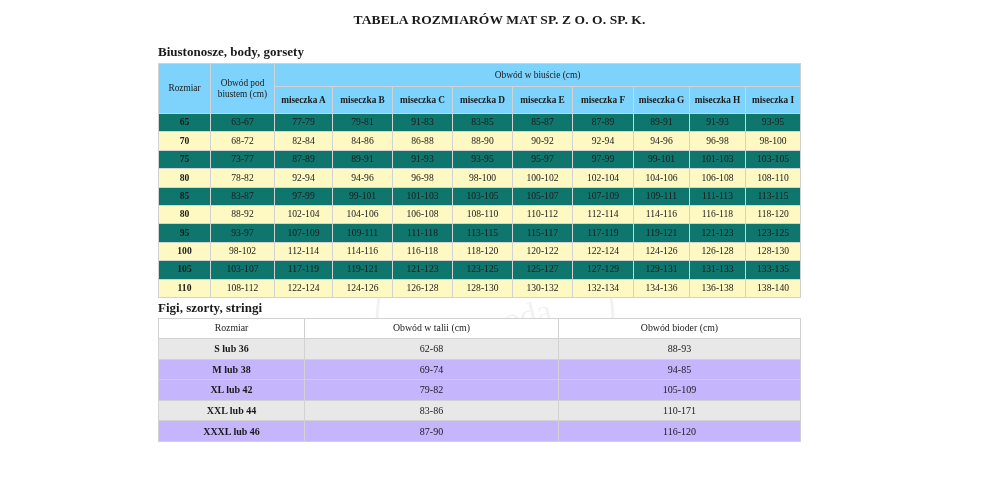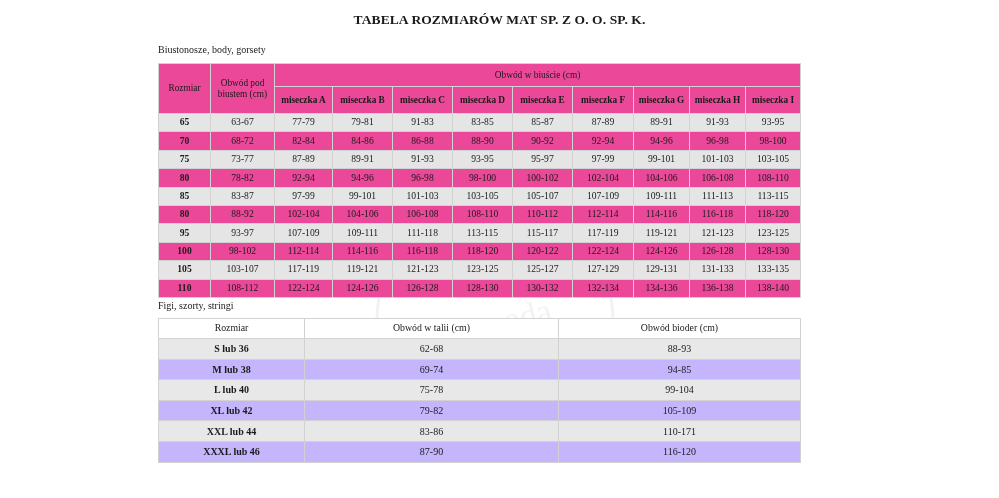--- a/index.html
+++ b/index.html
@@ -45,22 +45,22 @@
     width: 999px;
     text-align: center;
     font-size: 13.5px;
     font-weight: bold;
     letter-spacing: 0.1px;
   }
 
   
   .section-heading {
     position: absolute;
-    font-size: 10px;
-    font-weight: normal;
+    font-size: 13px;
+    font-weight: bold;
   }
   #heading-bras { left: 158px; top: 44px; }
   #heading-briefs { left: 158px; top: 300px; }
 
   
   table {
     position: absolute;
     border-collapse: collapse;
     table-layout: fixed;
     background: #ffffff;
@@ -76,43 +76,43 @@
   }
 
   
   #table-bras {
     left: 158px;
     top: 63px;
     width: 642px;
     font-size: 9.4px;
   }
   #table-bras th {
-    background: #ec4899;
+    background: #7dd3fc;
     font-size: 9.3px;
   }
   #table-bras th.cup-head,
   #table-bras th.corner-head {
     font-weight: bold;
   }
   #table-bras th.corner-head.plain {
     font-weight: normal;
   }
   #table-bras th.group-head {
     font-weight: normal;
     font-size: 9.4px;
   }
   #table-bras tbody td {
     height: 17.4px;
     font-size: 9.6px;
   }
   #table-bras tbody td.size-cell {
     font-weight: bold;
   }
-  #table-bras tbody tr.shaded td { background: #e5e5e5; text-align: center; }
-  #table-bras tbody tr.plain td { background: #ec4899; }
+  #table-bras tbody tr.shaded td { background: #0f766e; text-align: center; }
+  #table-bras tbody tr.plain td { background: #fef9c3; }
   #table-bras th.r1 { height: 22px; }
   #table-bras th.r2 { height: 26px; }
   #table-bras th.span2 { height: 48px; }
 
   
   #table-briefs {
     left: 158px;
     top: 318px;
     width: 642px;
     font-size: 9.8px;
@@ -334,25 +334,20 @@
         <tr class="shaded">
           <td class="size-cell">S lub 36</td>
           <td>62-68</td>
           <td>88-93</td>
         </tr>
         <tr class="plain">
           <td class="size-cell">M lub 38</td>
           <td>69-74</td>
           <td>94-85</td>
         </tr>
-        <tr class="shaded">
-          <td class="size-cell">L lub 40</td>
-          <td>75-78</td>
-          <td>99-104</td>
-        </tr>
         <tr class="plain">
           <td class="size-cell">XL lub 42</td>
           <td>79-82</td>
           <td>105-109</td>
         </tr>
         <tr class="shaded">
           <td class="size-cell">XXL lub 44</td>
           <td>83-86</td>
           <td>110-171</td>
         </tr>

